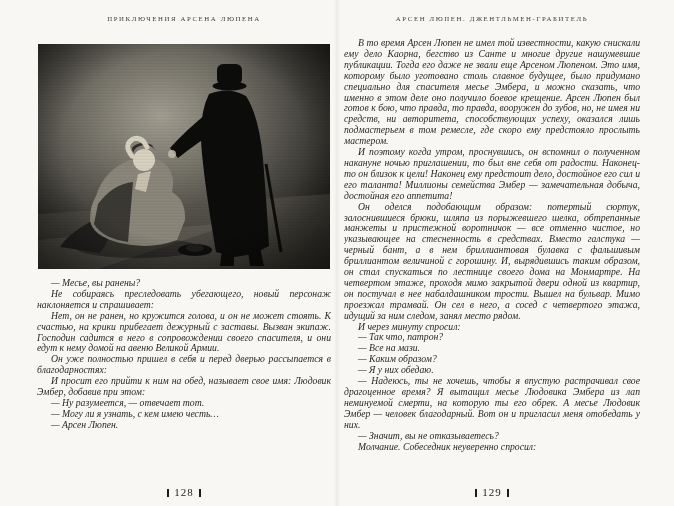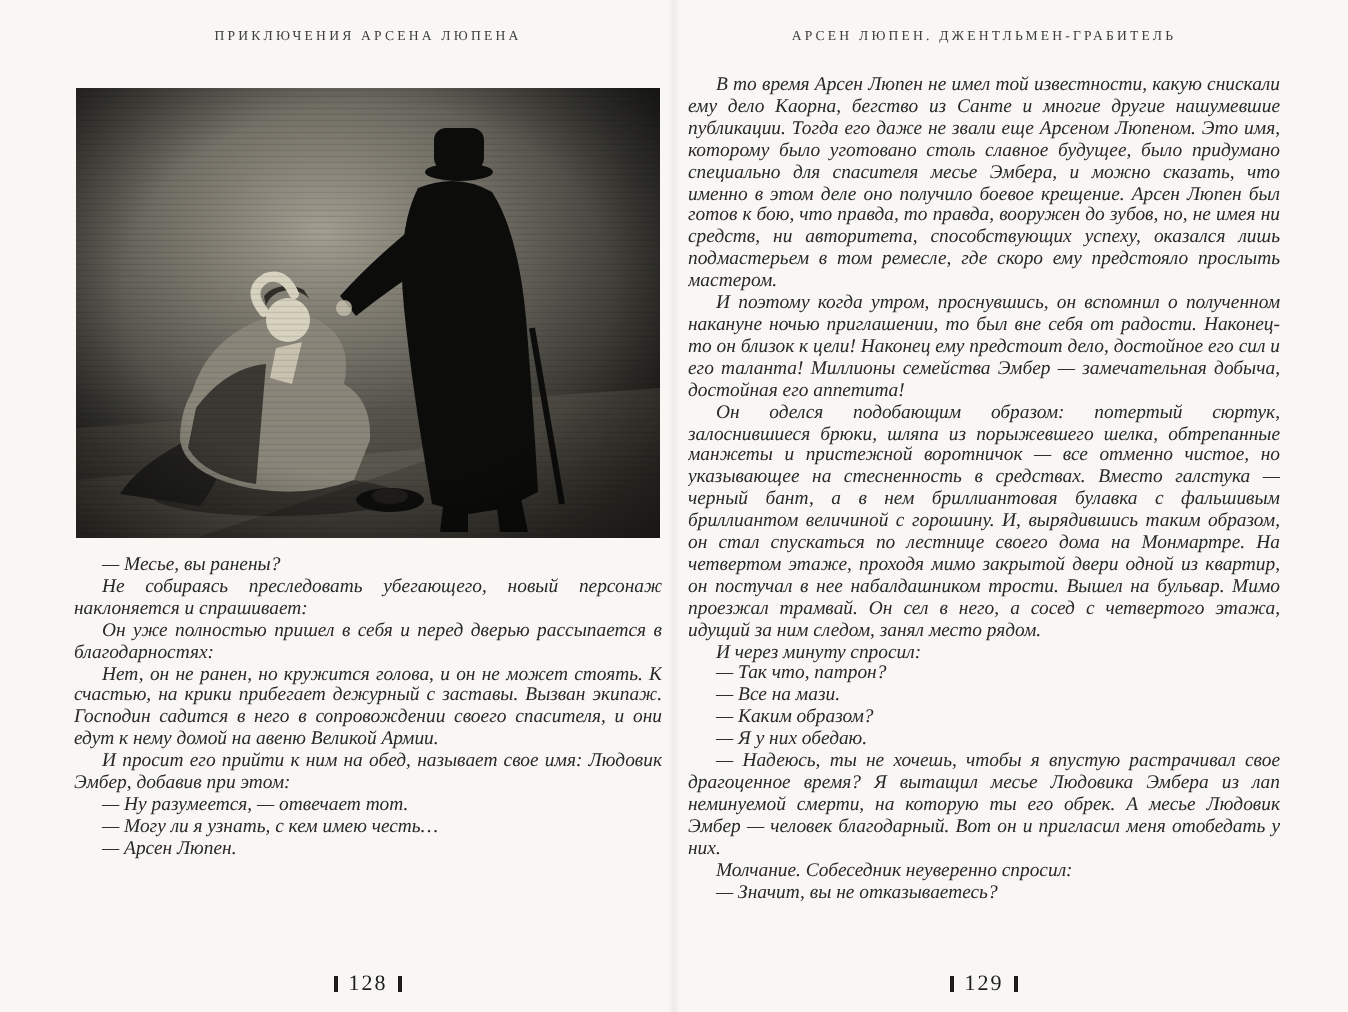--- a/index.html
+++ b/index.html
@@ -126,22 +126,22 @@
         </g>
 
         <rect width="292" height="225" fill="url(#etch)" opacity="0.5"></rect>
         <rect width="292" height="225" fill="url(#vig)"></rect>
       </svg>
     </figure>
 
     <div class="text-block text-left">
       <p>— Месье, вы ранены?</p>
       <p>Не собираясь преследовать убегающего, новый персонаж наклоняется и спрашивает:</p>
+      <p>Нет, он не ранен, но кружится голова, и он не может стоять. К счастью, на крики прибегает дежурный с заставы. Вызван экипаж. Господин садится в него в сопровождении своего спасителя, и они едут к нему домой на авеню Великой Армии.</p>
       <p>Он уже полностью пришел в себя и перед дверью рассыпается в благодарностях:</p>
-      <p>Нет, он не ранен, но кружится голова, и он не может стоять. К счастью, на крики прибегает дежурный с заставы. Вызван экипаж. Господин садится в него в сопровождении своего спасителя, и они едут к нему домой на авеню Великой Армии.</p>
       <p>И просит его прийти к ним на обед, называет свое имя: Людовик Эмбер, добавив при этом:</p>
       <p>— Ну разумеется, — отвечает тот.</p>
       <p>— Могу ли я узнать, с кем имею честь…</p>
       <p>— Арсен Люпен.</p>
     </div>
 
     <div class="folio">
       <span class="pn-bar"></span><span>128</span><span class="pn-bar"></span>
     </div>
   </div>
@@ -152,21 +152,21 @@
     <div class="text-block text-right">
       <p>В то время Арсен Люпен не имел той известности, какую снискали ему дело Каорна, бегство из Санте и многие другие нашумевшие публикации. Тогда его даже не звали еще Арсеном Люпеном. Это имя, которому было уготовано столь славное будущее, было придумано специально для спасителя месье Эмбера, и можно сказать, что именно в этом деле оно получило боевое крещение. Арсен Люпен был готов к бою, что правда, то правда, вооружен до зубов, но, не имея ни средств, ни авторитета, способствующих успеху, оказался лишь подмастерьем в том ремесле, где скоро ему предстояло прослыть мастером.</p>
       <p>И поэтому когда утром, проснувшись, он вспомнил о полученном накануне ночью приглашении, то был вне себя от радости. Наконец-то он близок к цели! Наконец ему предстоит дело, достойное его сил и его таланта! Миллионы семейства Эмбер — замечательная добыча, достойная его аппетита!</p>
       <p>Он оделся подобающим образом: потертый сюртук, залоснившиеся брюки, шляпа из порыжевшего шелка, обтрепанные манжеты и пристежной воротничок — все отменно чистое, но указывающее на стесненность в средствах. Вместо галстука — черный бант, а в нем бриллиантовая булавка с фальшивым бриллиантом величиной с горошину. И, вырядившись таким образом, он стал спускаться по лестнице своего дома на Монмартре. На четвертом этаже, проходя мимо закрытой двери одной из квартир, он постучал в нее набалдашником трости. Вышел на бульвар. Мимо проезжал трамвай. Он сел в него, а сосед с четвертого этажа, идущий за ним следом, занял место рядом.</p>
       <p>И через минуту спросил:</p>
       <p>— Так что, патрон?</p>
       <p>— Все на мази.</p>
       <p>— Каким образом?</p>
       <p>— Я у них обедаю.</p>
       <p>— Надеюсь, ты не хочешь, чтобы я впустую растрачивал свое драгоценное время? Я вытащил месье Людовика Эмбера из лап неминуемой смерти, на которую ты его обрек. А месье Людовик Эмбер — человек благодарный. Вот он и пригласил меня отобедать у них.</p>
+      <p>— Значит, вы не отказываетесь?</p>
       <p>Молчание. Собеседник неуверенно спросил:</p>
-      <p>— Значит, вы не отказываетесь?</p>
     </div>
 
     <div class="folio">
       <span class="pn-bar"></span><span>129</span><span class="pn-bar"></span>
     </div>
   </div>
 </div>
 
 </body></html>

